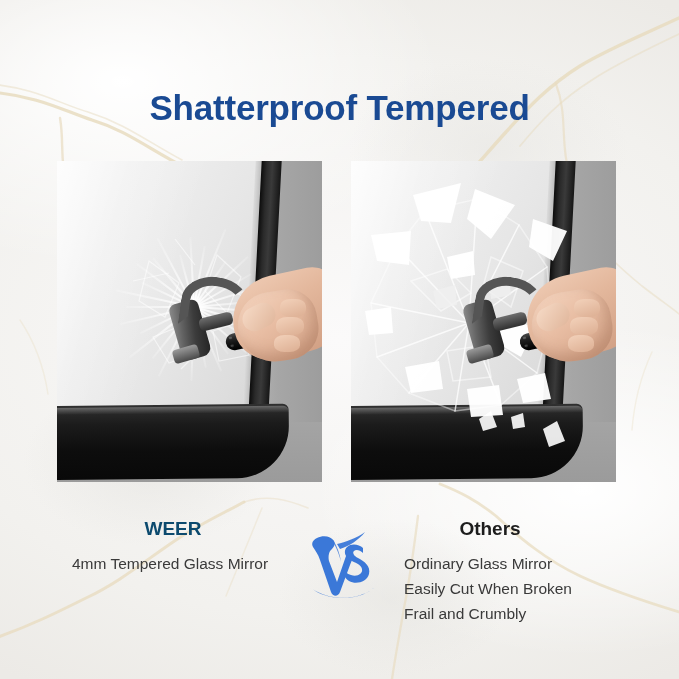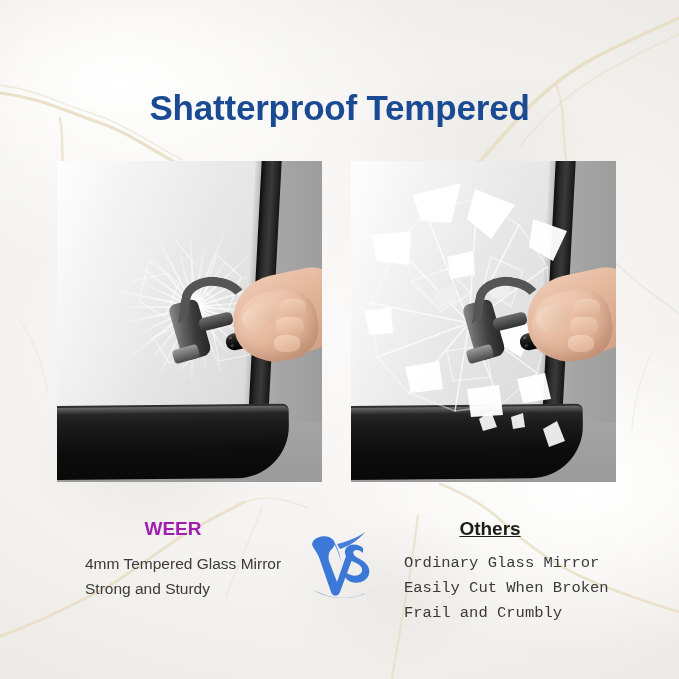--- a/index.html
+++ b/index.html
@@ -181,21 +181,21 @@
     text-align:center;
   }
   .col-title.weer{left:103px;width:140px;}
   .col-title.others{left:420px;width:140px;}
 
   .bullets{
     position:absolute;
     font-size:15.5px;line-height:1.62;color:#3a3a3a;
     white-space:nowrap;
   }
-  .bullets.left{left:85px;top:551px;}
+  .bullets.left{left:72px;top:551px;}
   .bullets.right{left:404px;top:551px;}
 
   .vs{
     position:absolute;left:307px;top:530px;width:72px;height:72px;
   }
 </style>
 </head>
 <body>
 
 <div id="stage">
@@ -370,29 +370,28 @@
     <div class="hand">
       <div class="arm"></div>
       <div class="fist"></div>
       <div class="knuckle" style="right:22px;top:34px;width:26px;height:18px;"></div>
       <div class="knuckle" style="right:24px;top:52px;width:28px;height:18px;"></div>
       <div class="knuckle" style="right:28px;top:70px;width:26px;height:17px;"></div>
       <div class="thumb"></div>
     </div>
   </div>
 
-  <div class="col-title weer" style="color: #a21caf;">WEER</div>
-  <div class="col-title others" style="color: rgb(29, 29, 29); text-decoration: underline;">Others</div>
+  <div class="col-title weer" style="color: #0c4a6e;">WEER</div>
+  <div class="col-title others" style="color: rgb(29, 29, 29);">Others</div>
 
   <div class="bullets left" style="color: rgb(58, 58, 58);">
     <div>4mm Tempered Glass Mirror</div>
-    <div>Strong and Sturdy</div>
-  </div>
-
-  <div class="bullets right" style="color: rgb(58, 58, 58); font-family: Liberation Mono, monospace;">
+  </div>
+
+  <div class="bullets right" style="color: rgb(58, 58, 58);">
     <div>Ordinary Glass Mirror</div>
     <div>Easily Cut When Broken</div>
     <div>Frail and Crumbly</div>
   </div>
 
   <svg class="vs" viewBox="0 0 72 72">
     <g fill="#3b78d8">
       <path d="M10 8 C 16 5, 24 6, 27 11 C 29 15, 26 18, 24 20 C 22 22, 21 26, 22 31 L 30 52 L 39 26 C 40 22, 44 20, 46 23 C 47 26, 45 30, 43 35 L 33 62 C 31 67, 26 67, 24 62 L 13 30 C 11 24, 8 20, 6 17 C 4 13, 6 10, 10 8 Z"></path>
       <path d="M56 18 C 52 14, 44 13, 40 17 C 36 21, 38 27, 43 30 C 48 33, 54 34, 55 39 C 56 44, 50 47, 44 45 C 40 44, 37 41, 36 38 C 35 42, 37 48, 42 51 C 49 55, 60 52, 62 44 C 64 36, 57 31, 51 28 C 47 26, 45 23, 47 21 C 49 19, 53 20, 56 23 Z"></path>
       <path d="M30 14 C 38 12, 50 8, 58 2 C 52 10, 42 16, 33 19 Z" opacity=".95"></path>

